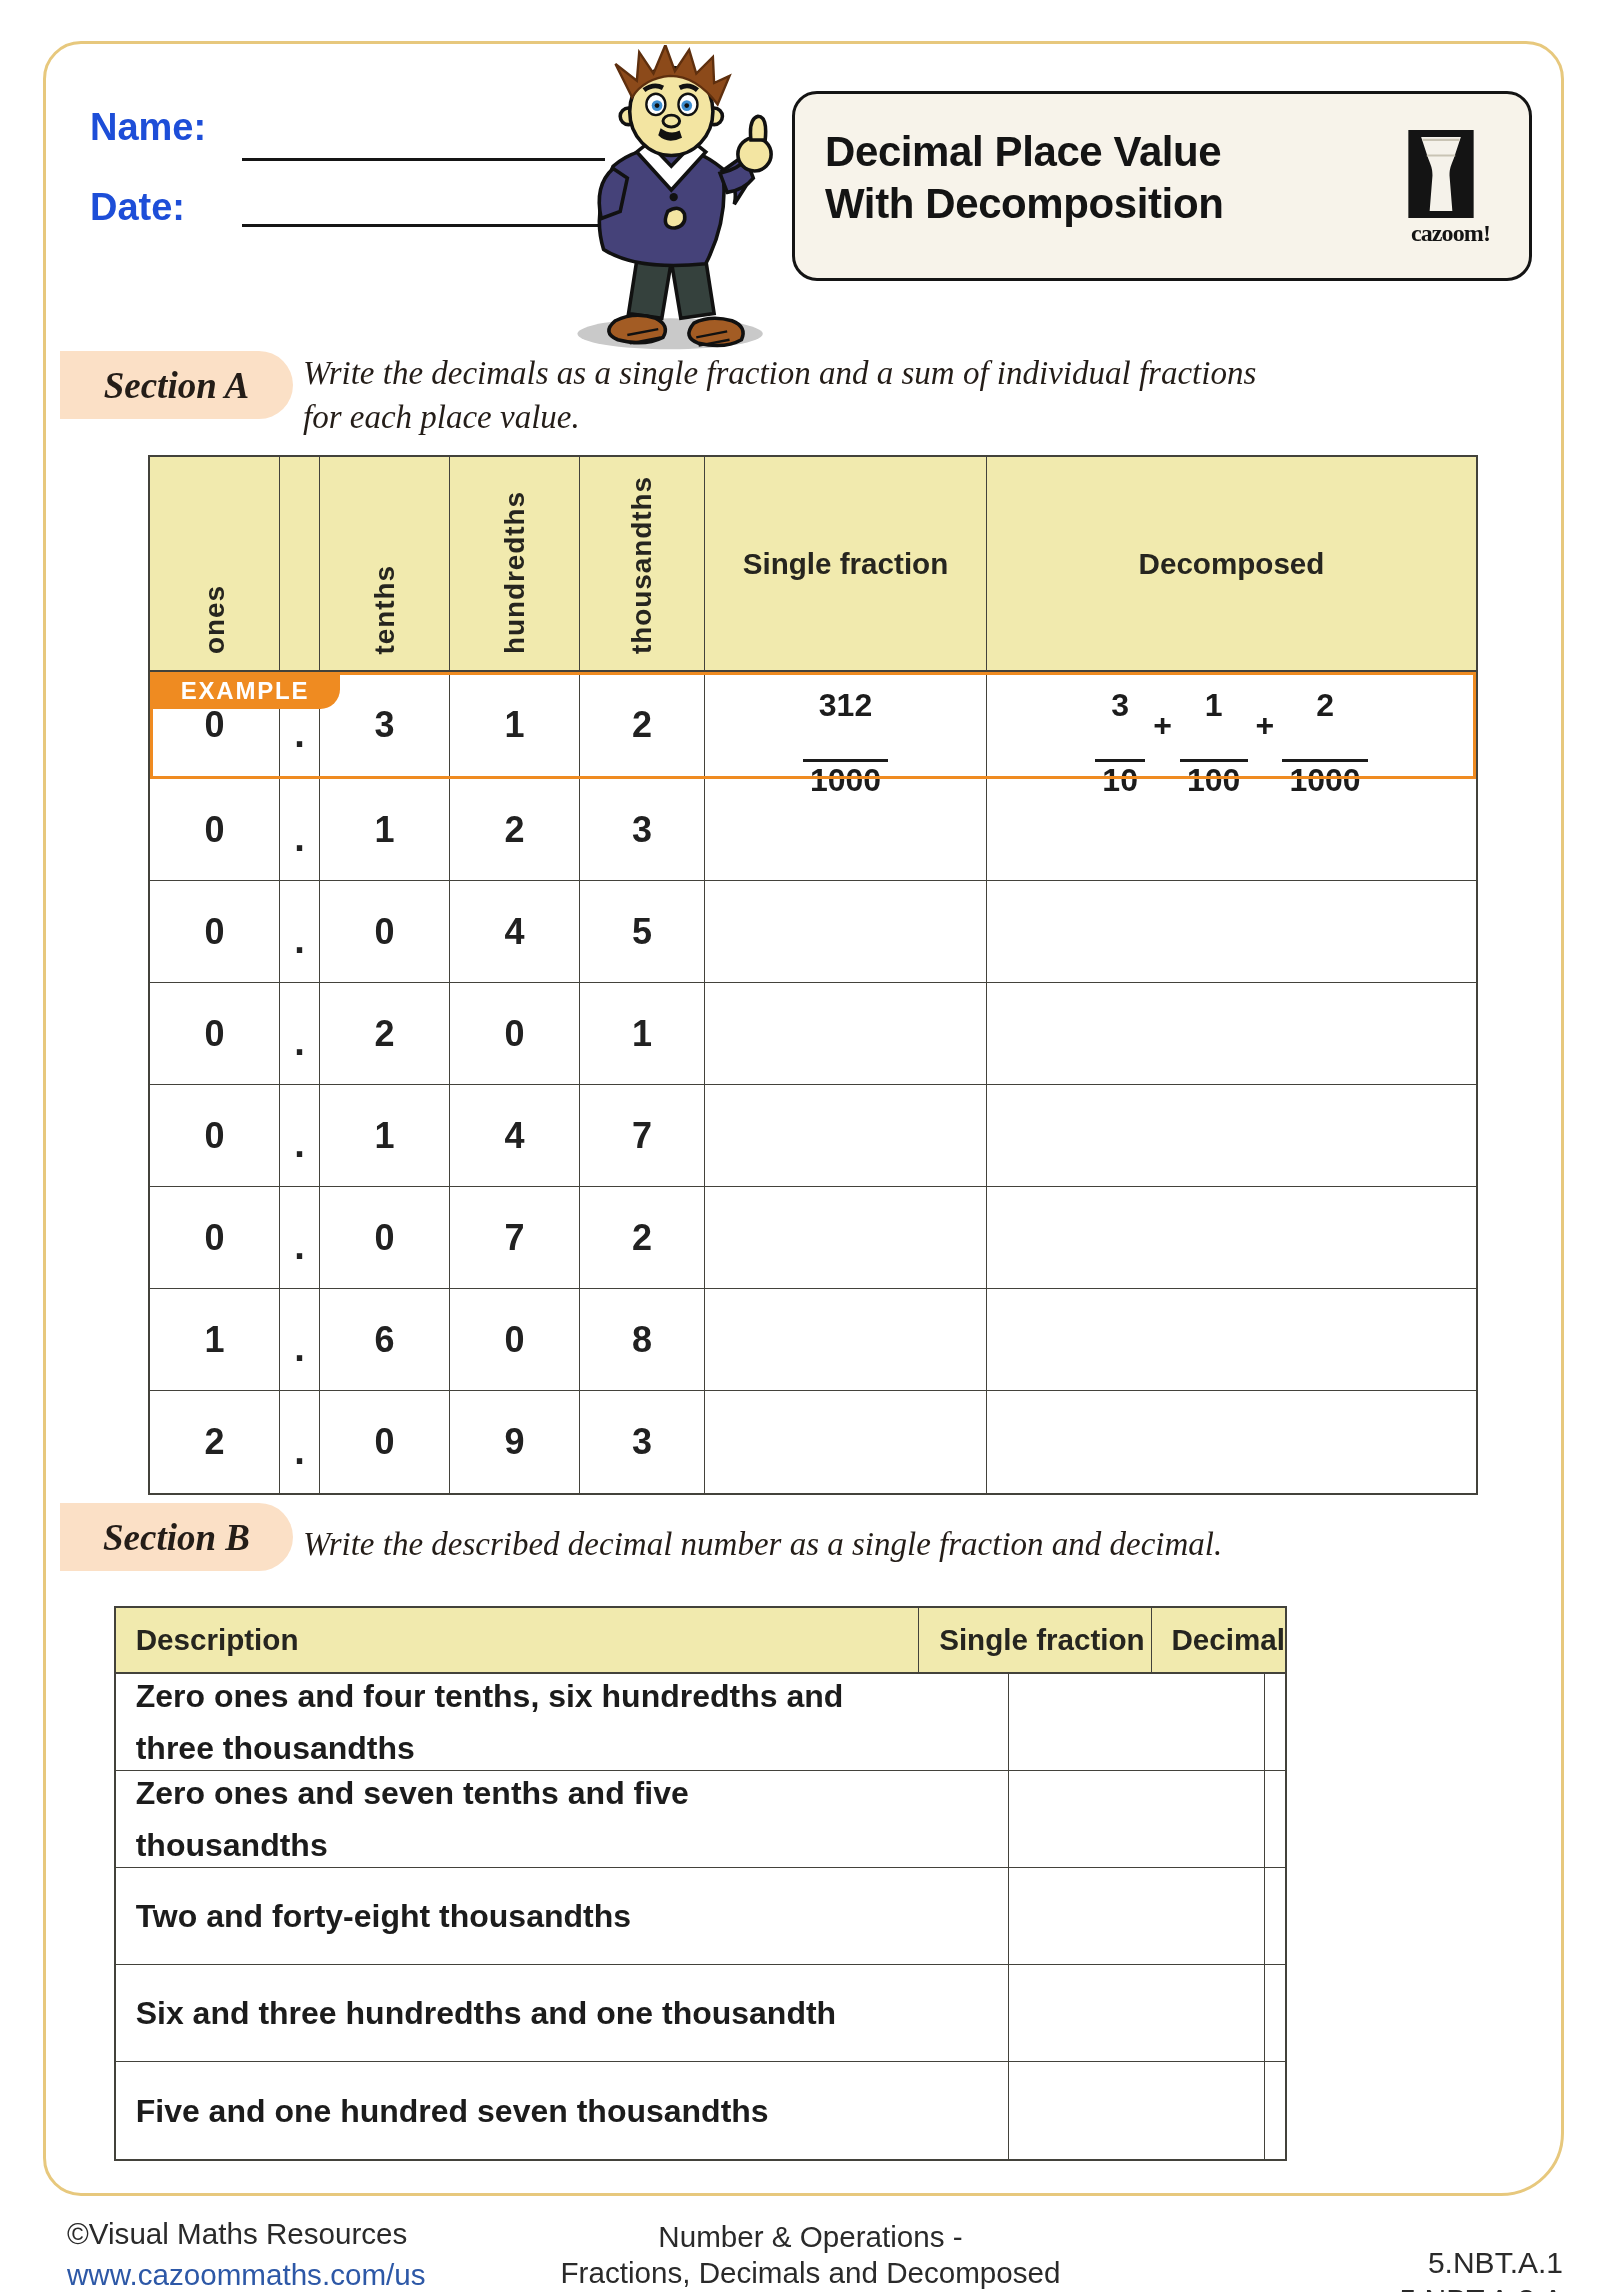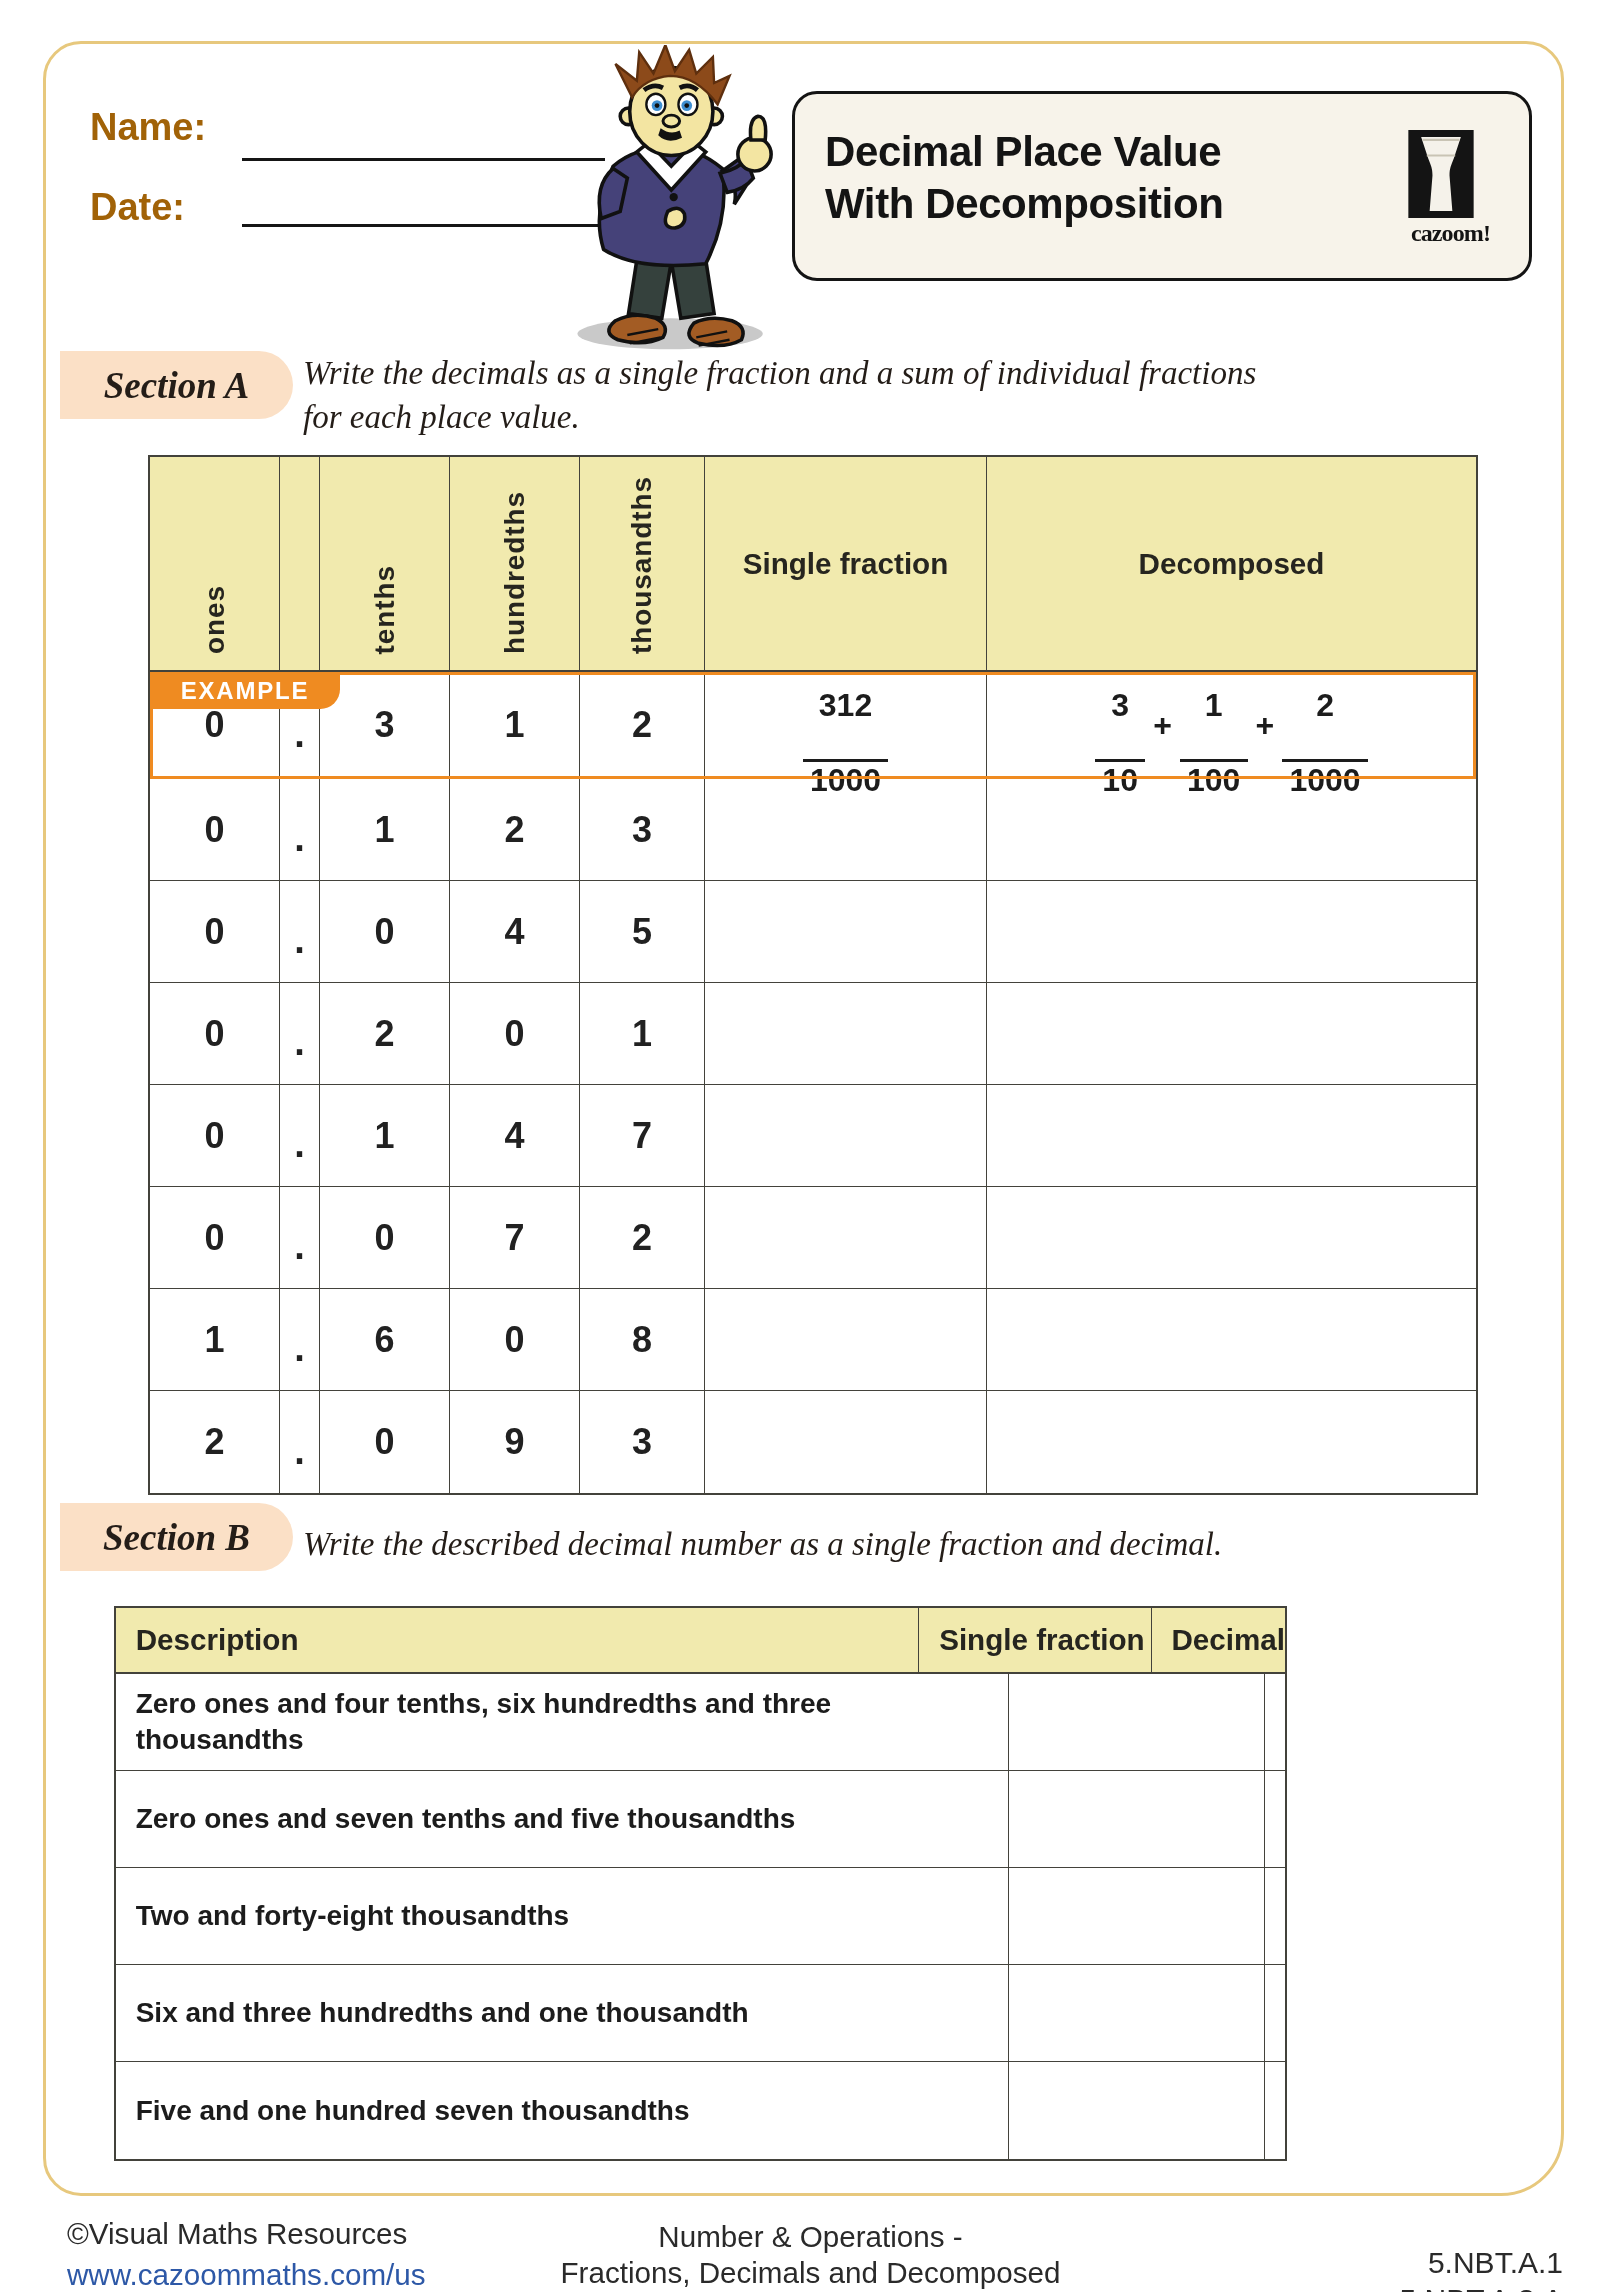--- a/index.html
+++ b/index.html
@@ -7,21 +7,21 @@
   .page {
     position:relative; width:1622px; height:2293px; overflow:hidden;
     background:#ffffff; font-family:"Liberation Sans", sans-serif; color:#1f1f1f;
   }
   
   .gold-frame {
     position:absolute; left:43px; top:41px; width:1521px; height:2155px;
     border:3.6px solid #e7c87d; border-radius:38px 38px 63px 38px;
   }
   
-  .field-label { position:absolute; font-size:38px; font-weight:bold; color:#a16207; }
+  .field-label { position:absolute; font-size:38px; font-weight:bold; color:#1d4ed8; }
   .write-line { position:absolute; height:0; border-bottom:3.6px solid #151515; }
   .mascot { position:absolute; left:518px; top:45px; width:309px; height:309px; }
   .title-box {
     position:absolute; left:792px; top:91px; width:740px; height:190px;
     background:#f7f3ea; border:3.6px solid #141414; border-radius:25px;
   }
   .title-text { position:absolute; left:30px; top:32px; font-size:42px; font-weight:bold; line-height:52px; color:#141414; letter-spacing:-0.4px; }
   .logo-wrap { position:absolute; right:39px; top:36px; width:99px; text-align:right; }
   .logo-rect { display:block; margin:0 auto; width:66px; height:88px; }
   .logo-word { font-family:"Liberation Serif", serif; font-weight:bold; font-size:24px; color:#141414; margin-top:1.8px; letter-spacing:-0.9px; }
@@ -58,21 +58,21 @@
   .plus { font-weight:bold; font-size:32px; color:#1c1c1c; }
   
   .tableB { position:absolute; left:114px; top:1606px; width:1173px; border:2.7px solid #43423b; background:#fff; }
   .tB-header { display:flex; height:66px; background:#f1eaae; border-bottom:2.7px solid #43423b; }
   .bcell { display:flex; align-items:center; border-right:1.8px solid #43423b; padding-left:19.7px; }
   .bcell:last-child { border-right:none; }
   .b1{width:928px;} .b2{width:266px;} .b3{flex:1;}
   .tB-header .bcell { font-weight:bold; font-size:29.6px; color:#26251f; }
   .tB-row { display:flex; height:97px; border-bottom:1.8px solid #43423b; }
   .tB-row:last-child { border-bottom:none; }
-  .desc { font-weight:bold; font-size:28px; line-height:36px; color:#1c1c1c; padding-right:134px; }
+  .desc { font-weight:bold; font-size:32px; line-height:52px; color:#1c1c1c; padding-right:134px; }
   
   .footer-left { position:absolute; left:67px; top:2217px; font-size:29.6px; color:#2a2a2a; }
   .footer-link { display:inline-block; margin-top:7.2px; color:#2d58a7; border-bottom:2.7px solid #2d58a7; padding-bottom:1.8px; font-size:29.6px; text-decoration:none; }
   .footer-center { position:absolute; left:497px; top:2219px; width:627px; text-align:center; font-size:29.6px; line-height:36px; color:#2a2a2a; }
   .footer-right { position:absolute; left:1290px; top:2244px; width:273px; text-align:right; font-size:30px; line-height:37px; color:#2a2a2a; }
 </style>
 </head>
 <body>
 
 <div class="page">

